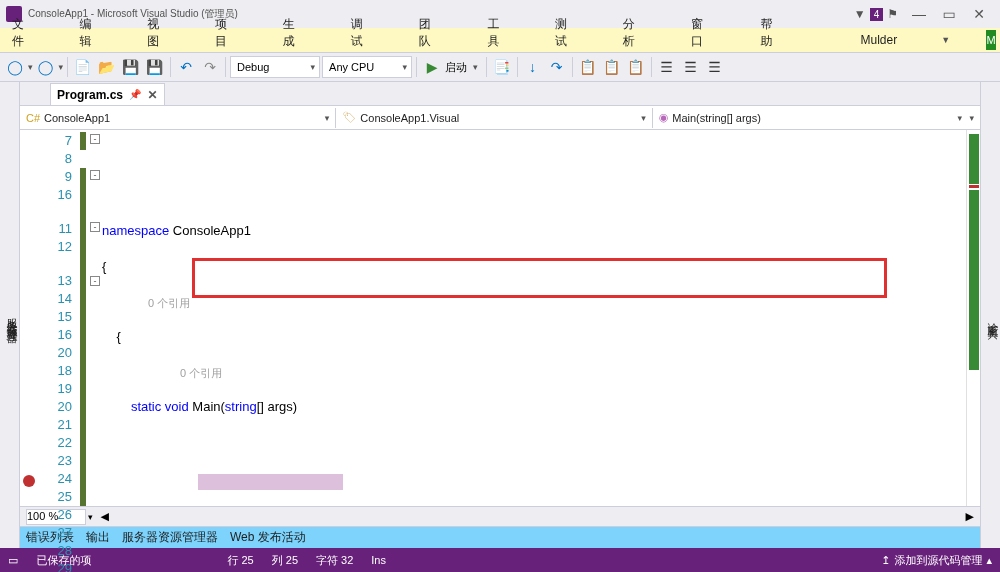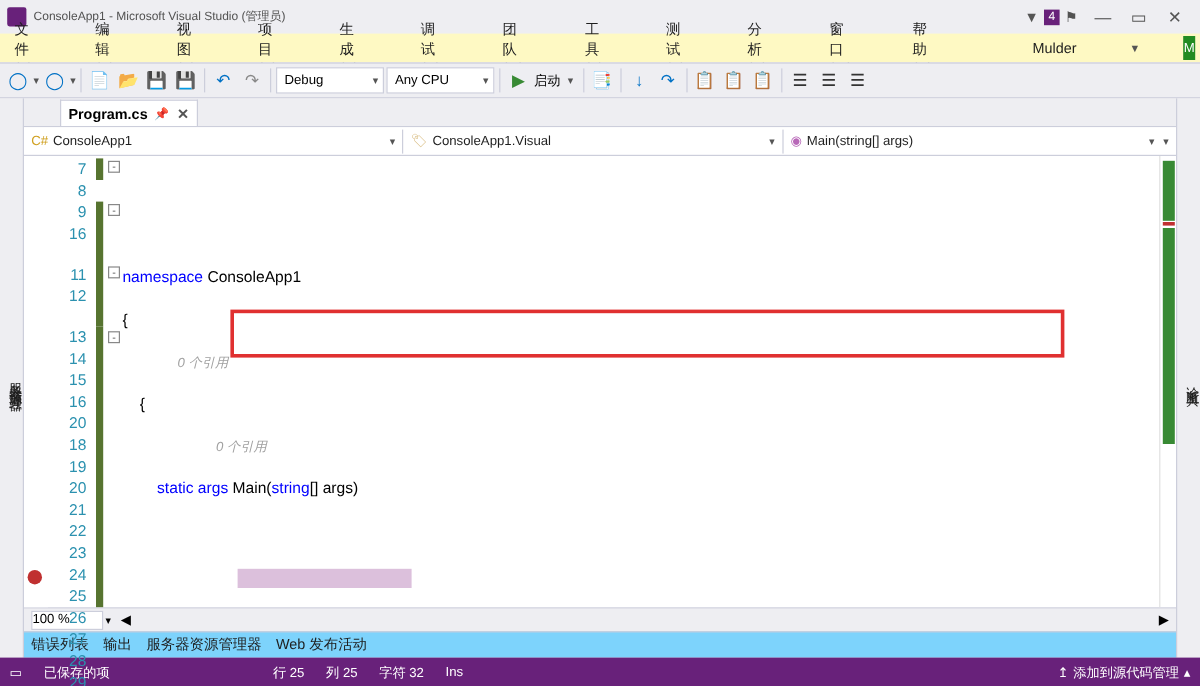--- a/index.html
+++ b/index.html
@@ -39,21 +39,21 @@
 .gutter { width:20px; background:#fff; border-right:1px solid transparent; position:relative;}
 .linenum-col { width: 40px; text-align:right; padding-right:8px; color:#2b91af; font-family: Consolas, monospace; font-size:13px; line-height:18px; padding-top:2px;}
 .fold-col { width:14px; position:relative;}
 .code-col { flex:1; font-family: Consolas, monospace; font-size:13px; line-height:18px; padding-top:2px; white-space: pre; color:#000; position:relative; overflow:hidden;}
 .change-col { width:6px; background: #fff; margin-right: 2px; }
 .chg { background: #577430; }
 .line { height:18px; }
 .kw { color:#0000ff;text-align:center; }
 .type { color:#2b91af; }
 .cm { color:#808080; }
-.refs { color:#a0a0a0; font-size:11px;font-style:italic; }
+.refs { color:#a0a0a0; font-size:11px; }
 .redbox { position:absolute; border:3px solid #e03030; left:90px; top:128px; width:695px; height:40px; pointer-events:none;}
 .breakpt { position:absolute; left:3px; width:12px; height:12px; background:#c03030; border-radius:50%;}
 .fold { position:absolute; left:2px; width:10px; height:10px; border:1px solid #888; font-size:9px; line-height:8px; text-align:center; color:#555; background:#fff;}
 .zoom-row { height:20px; background:#eeeef2; border-top:1px solid #cccedb; display:flex; align-items:center; padding:0 6px; font-size:11px;}
 .zoom-row .zdrop { width:60px; height:16px; border:1px solid #cccedb; background:#fff; padding:0 0;}
 .output-tabs { height:22px; background:#7dd3fc; display:flex; align-items:center; padding:0 6px; gap:12px; font-size:12px; color:#1e1e1e; border-top:1px solid #cccedb;}
 .statusbar { height:24px; background:#68217a; color:#fff; display:flex; align-items:center; padding:0 8px; font-size:11px; gap:18px;}
 .statusbar .sitem { display:flex; align-items:center; gap:4px;}
 .statusbar .spacer{ flex:1;}
 .scroll-indicator { position:absolute; right:0; top:0; width:14px; height:100%; border-left:1px solid #e0e0e0; }
@@ -213,21 +213,21 @@
       </div>
       <div class="code-col">
         <div class="hl-line" style="left:96px; top:344px; width:145px; height:16px;"></div>
         <div class="redbox"></div>
 <div class="line"></div>
 <div class="line"><span class="kw">namespace</span><span> ConsoleApp1</span></div>
 <div class="line">{</div>
 <div class="line refs" style="height:16px; padding-left:46px">0 个引用</div>
 <div class="line">    {</div>
 <div class="line refs" style="height:16px; padding-left:78px">0 个引用</div>
-<div class="line"><span class="kw">        static</span><span class="kw"> args</span><span> Main(</span><span class="kw">string</span><span>[] args)</span></div>
+<div class="line"><span class="kw">        static</span><span class="kw"> void</span><span> Main(</span><span class="kw">string</span><span>[] args)</span></div>
 
 
 
 
 
 
 
 
 
 

